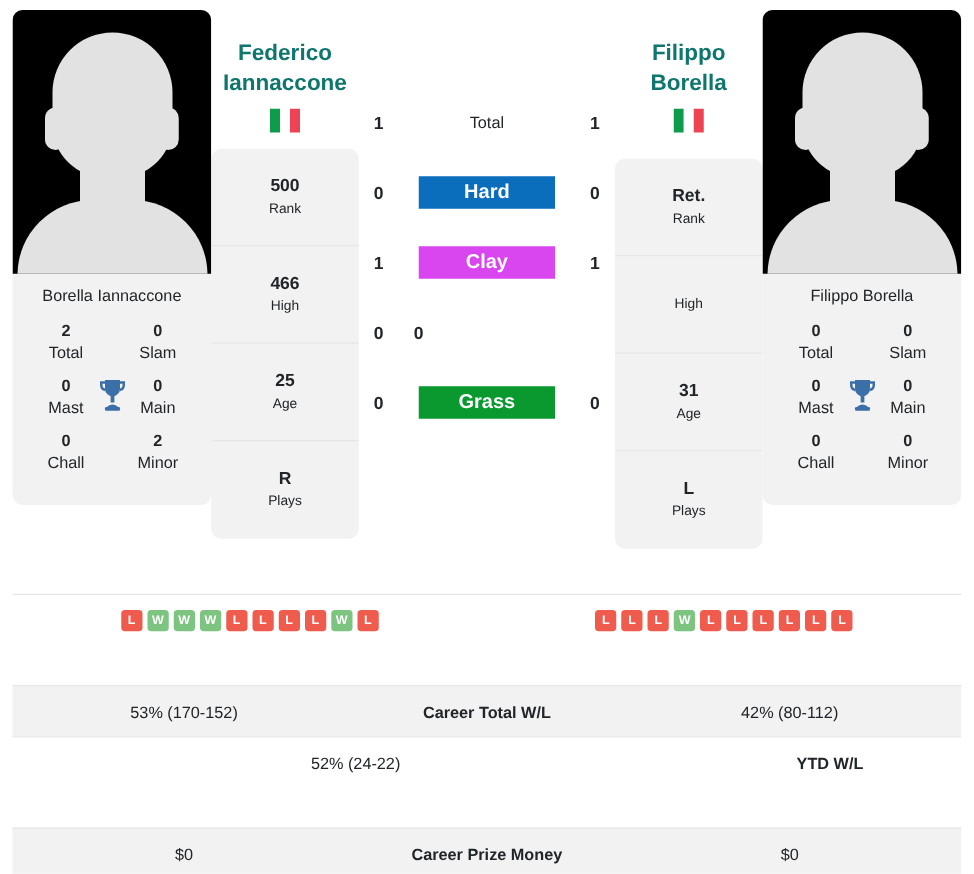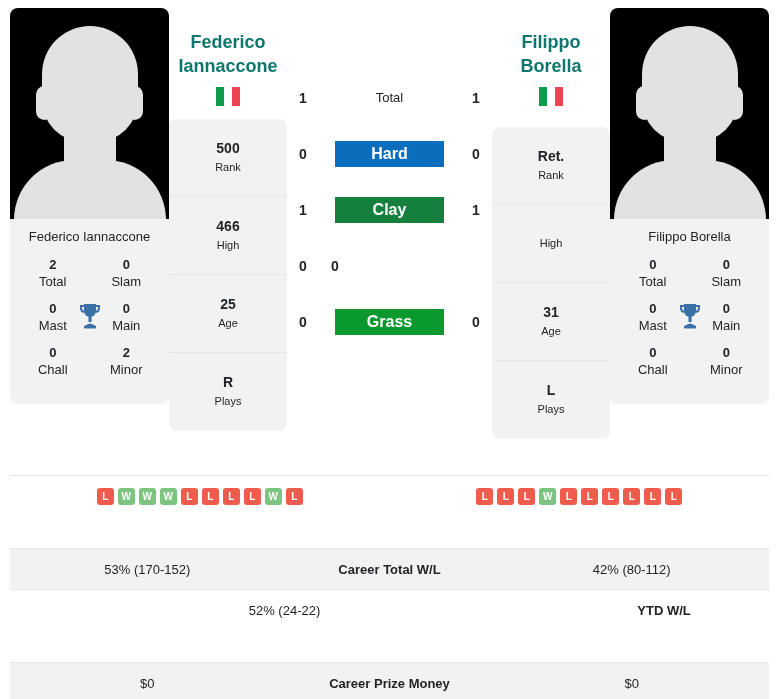--- a/index.html
+++ b/index.html
@@ -248,21 +248,21 @@
 <div class="compare">
 
   <div class="player-col">
     <div class="avatar">
       <div class="sil-head"></div>
       <div class="sil-ear-l"></div>
       <div class="sil-ear-r"></div>
       <div class="sil-neck"></div>
       <div class="sil-body"></div>
     </div>
-    <div class="player-name-sub">Federico Iannaccone</div>
+    <div class="player-name-sub">Borella Iannaccone</div>
     <div class="trophy-grid">
       <div class="tg-row">
         <div class="tg-cell">
           <div class="tg-val">2</div>
           <div class="tg-lab">Total</div>
         </div>
         <div class="tg-cell">
           <div class="tg-val">0</div>
           <div class="tg-lab">Slam</div>
         </div>
@@ -332,21 +332,21 @@
       <div class="surf-bar plain">Total</div>
       <div class="surf-score">1</div>
     </div>
     <div class="surf-row">
       <div class="surf-score">0</div>
       <div class="surf-bar" style="background:#0a6ebd">Hard</div>
       <div class="surf-score">0</div>
     </div>
     <div class="surf-row">
       <div class="surf-score">1</div>
-      <div class="surf-bar" style="background:#15803d">Clay</div>
+      <div class="surf-bar" style="background:#d946ef">Clay</div>
       <div class="surf-score">1</div>
     </div>
     <div class="surf-row">
       <div class="surf-score">0</div>
       <div class="surf-score">0</div>
     </div>
     <div class="surf-row">
       <div class="surf-score">0</div>
       <div class="surf-bar" style="background:#09992f">Grass</div>
       <div class="surf-score">0</div>

